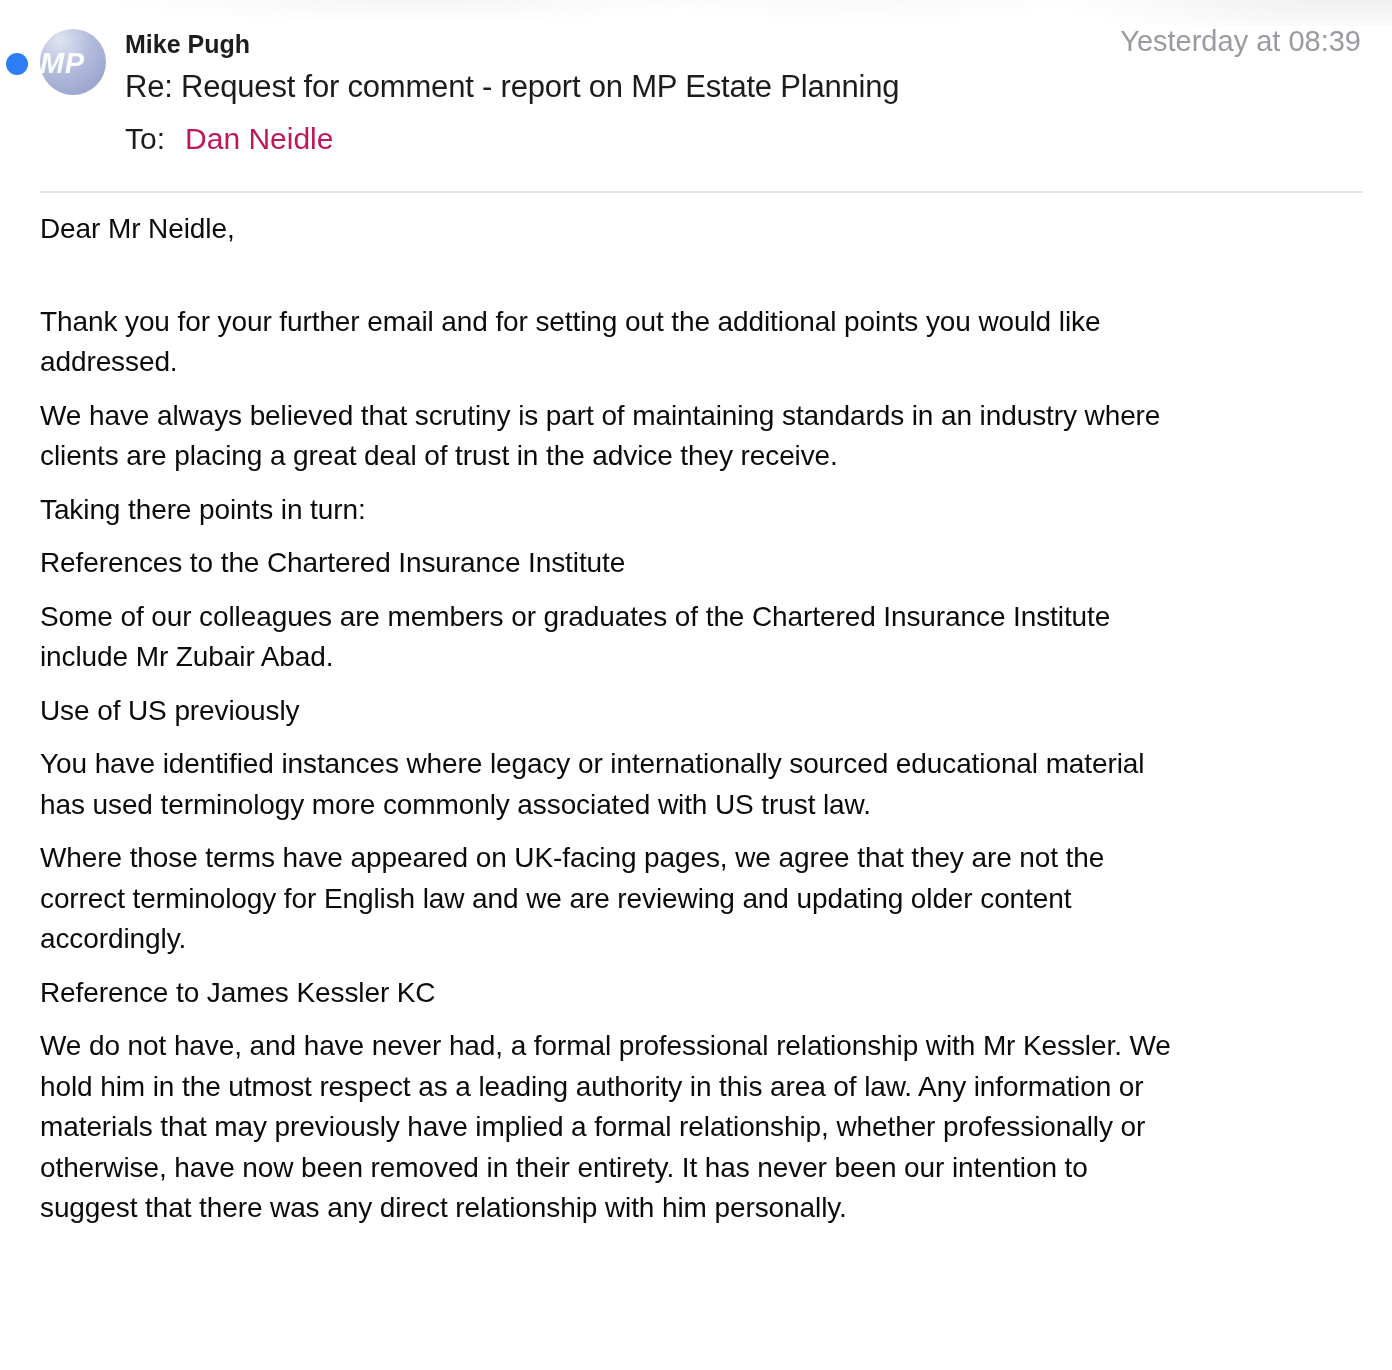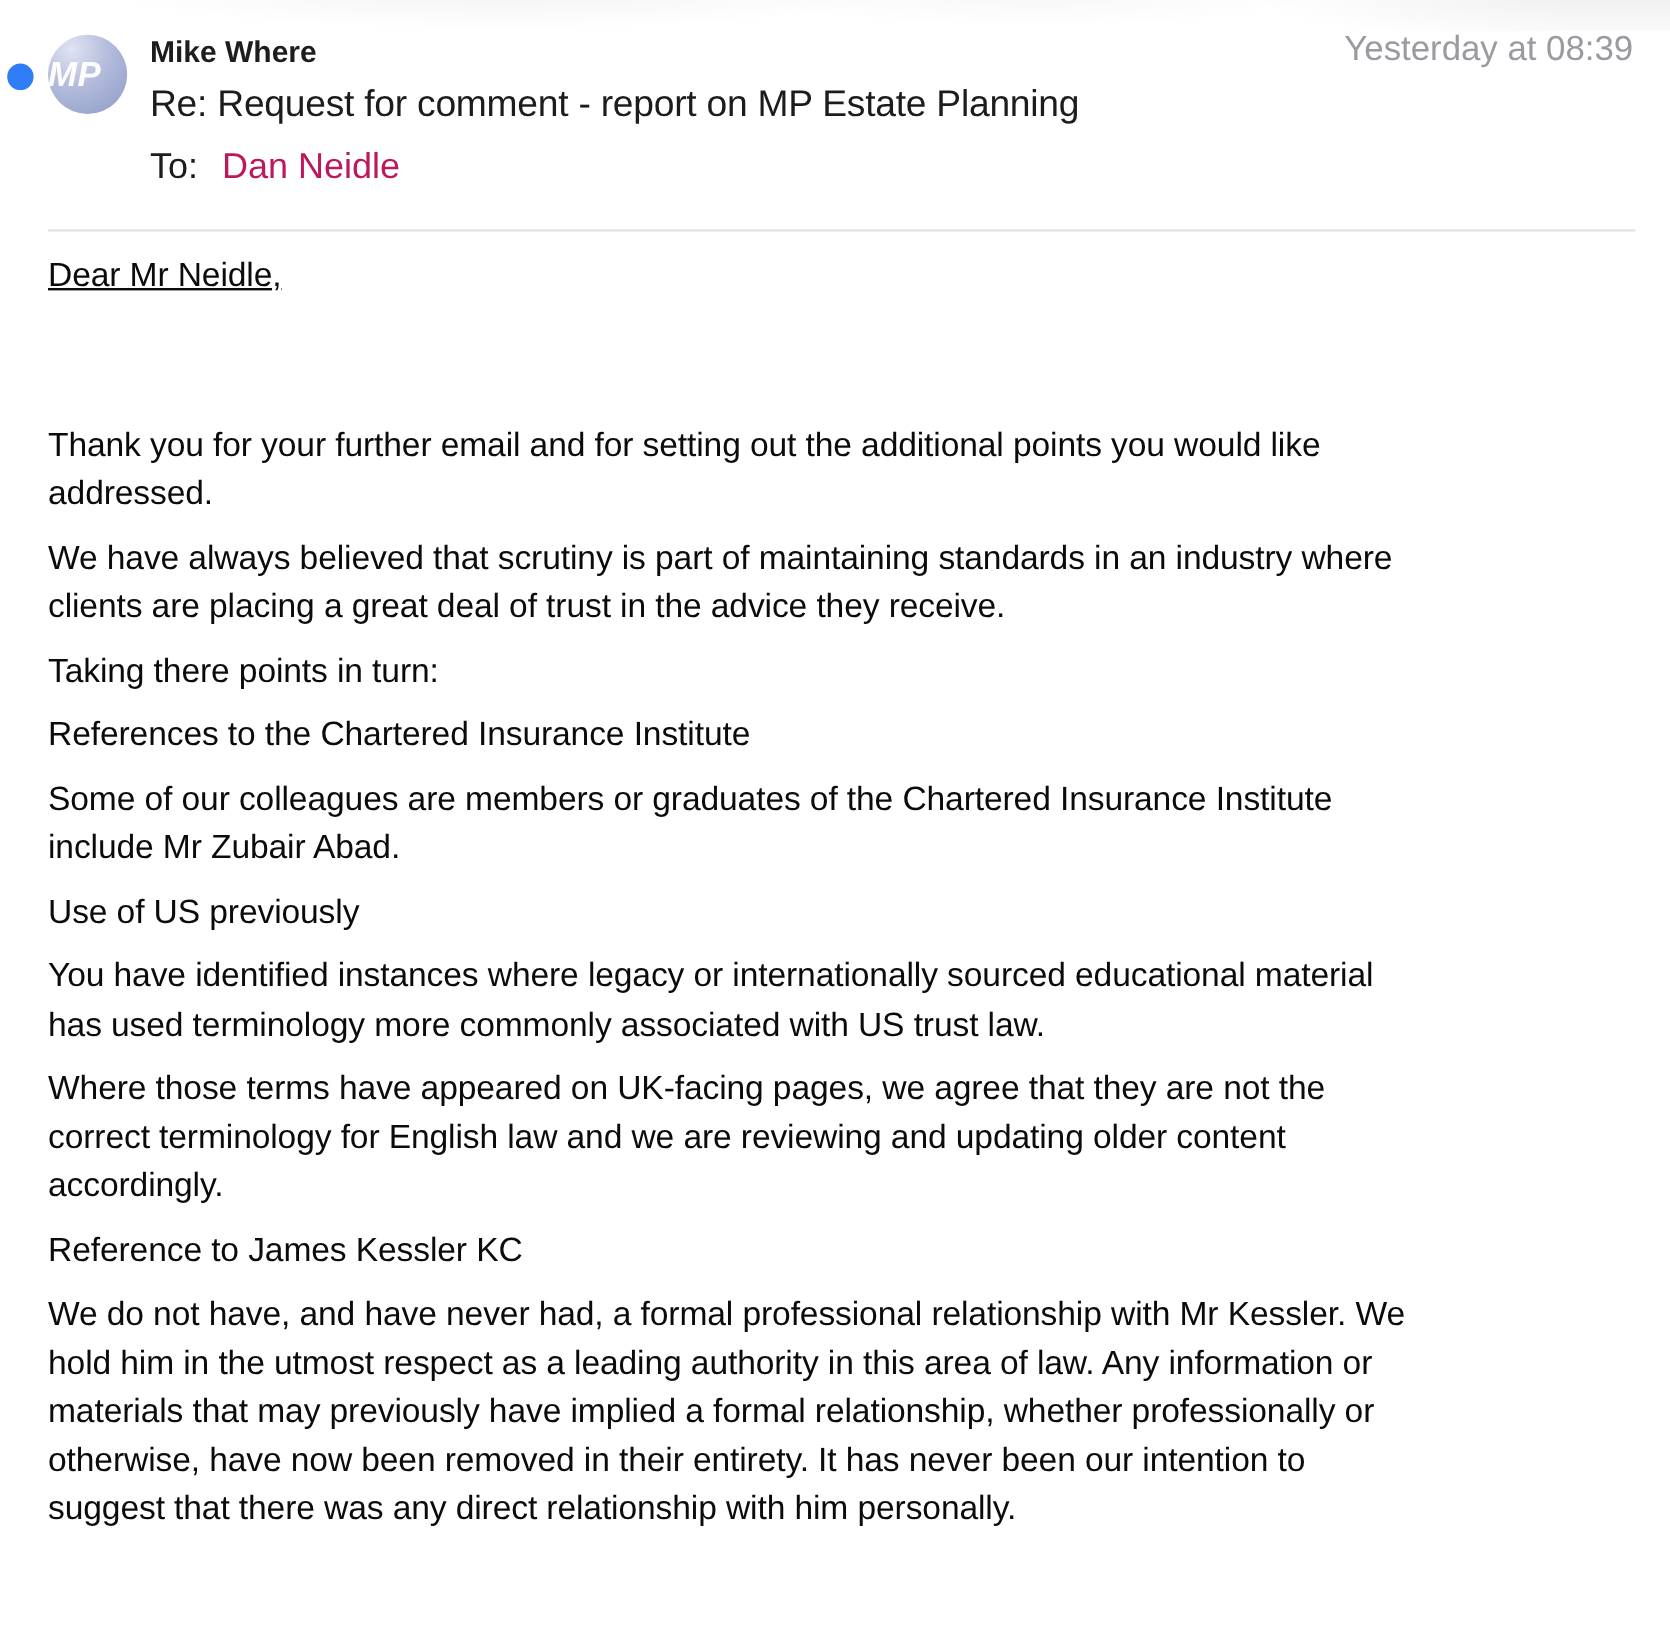--- a/index.html
+++ b/index.html
@@ -74,38 +74,38 @@
   .message-body {
     position: absolute; top: 209px; left: 40px; right: 42px; bottom: 0;
     color: #0b0b0c;
     font-size: 28px; line-height: 40.5px;
     letter-spacing: -0.1px;
   }
   .message-body p {
     white-space: pre-line;
     margin: 0 0 13px 0;
   }
-  .message-body p.salutation { margin-bottom: 101px; text-decoration: underline; }
+  .message-body p.salutation { margin-bottom: 52px; }
 </style>
 </head>
 <body>
 
 <div class="page">
 
   <div class="top-sheen"></div>
 
   <div class="header">
 
     <div class="unread-dot" style="background: rgb(46, 124, 246);"></div>
 
     <div class="avatar">
       <span class="initials">MP</span>
     </div>
 
-    <div class="sender-name">Mike Where</div>
+    <div class="sender-name">Mike Pugh</div>
 
     <div class="subject-line">Re: Request for comment - report on MP Estate Planning</div>
 
     <div class="to-line">
       <span class="to-label">To:</span><span class="recipient">Dan Neidle</span>
     </div>
 
     <div class="timestamp">Yesterday at 08:39</div>
   </div>
 

